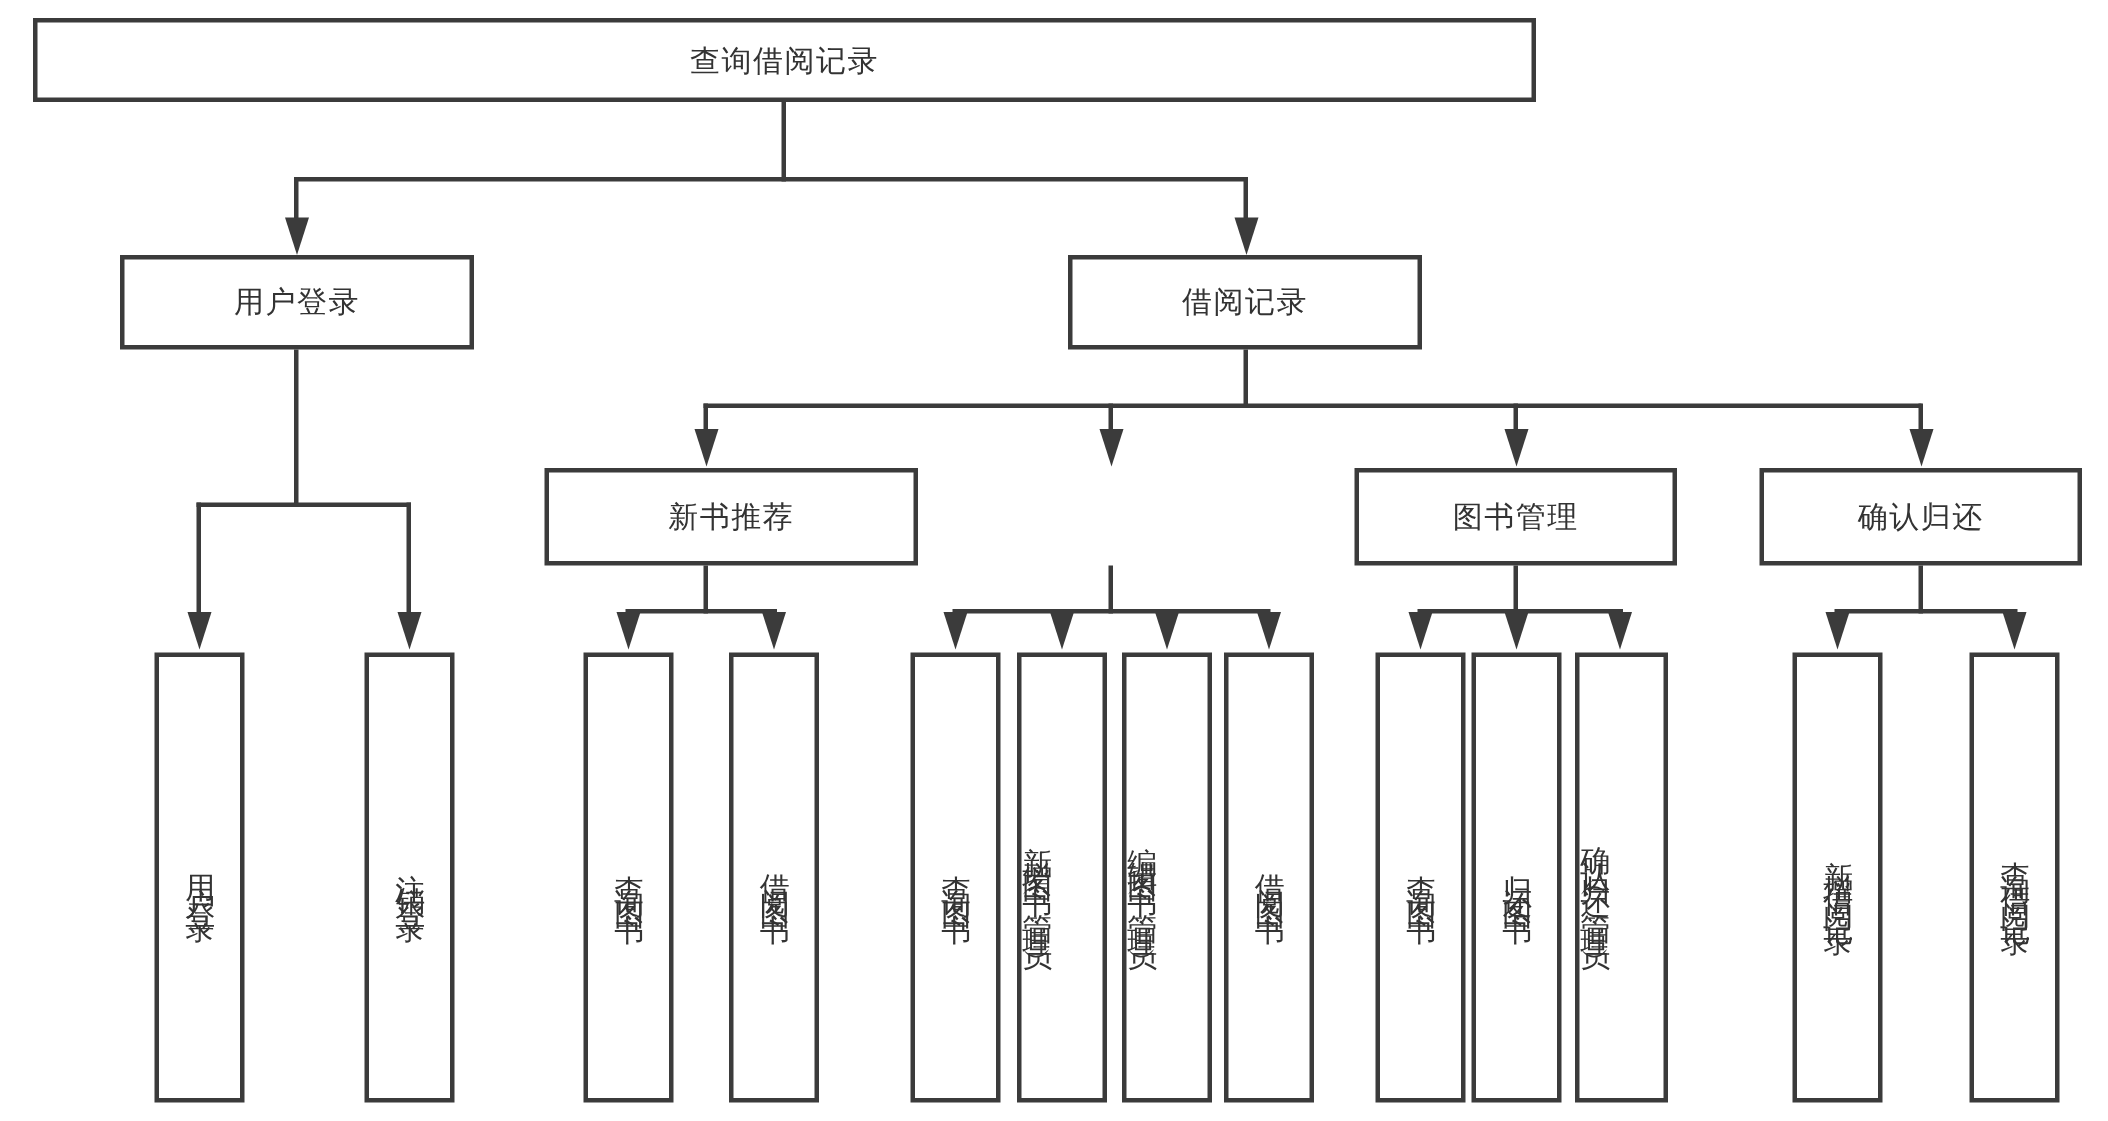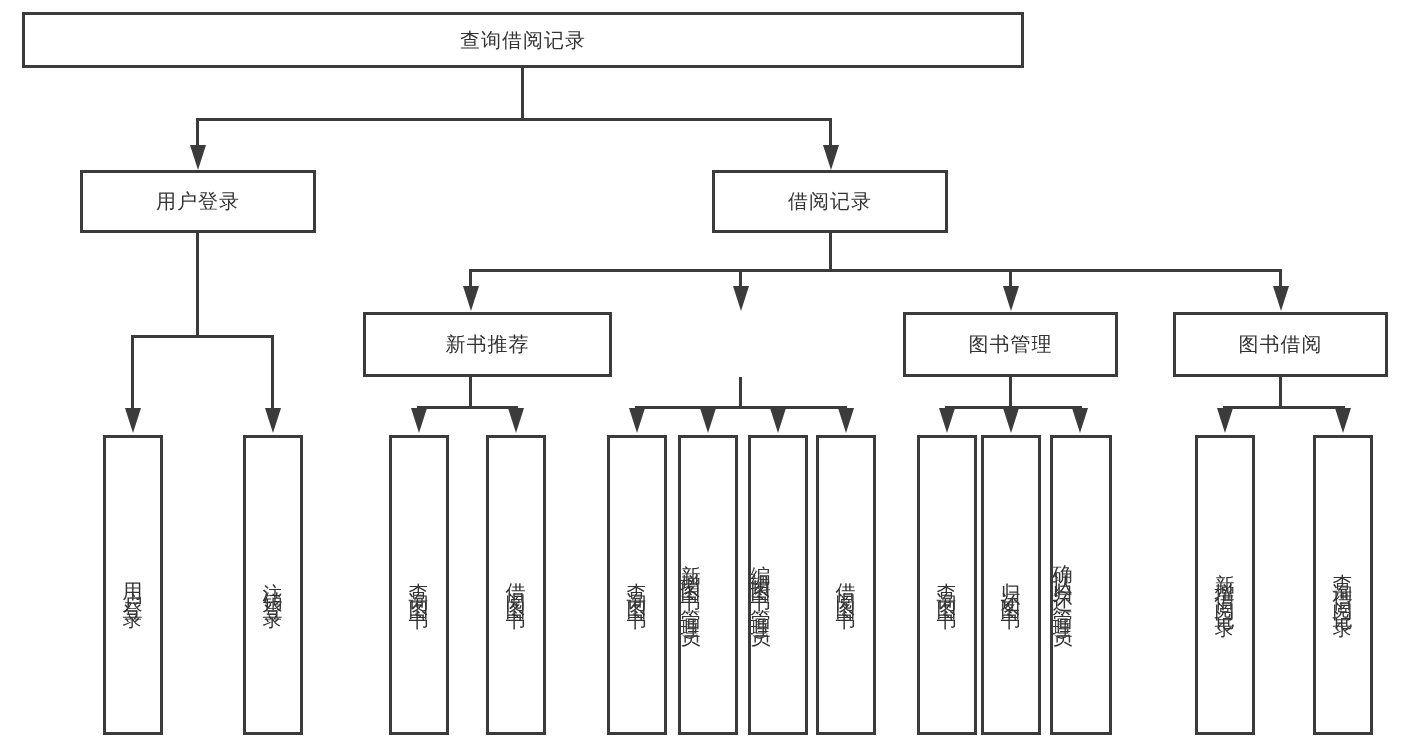--- a/index.html
+++ b/index.html
@@ -72,21 +72,21 @@
   <div class="ar" style="left:1003px;top:286px;"></div>
   <div class="ar" style="left:1273px;top:286px;"></div>
 
   <div class="box" style="left:363px;top:312px;width:249px;height:65px;">
     <span>新书推荐</span>
   </div>
   <div class="box" style="left:903px;top:312px;width:215px;height:65px;">
     <span>图书管理</span>
   </div>
   <div class="box" style="left:1173px;top:312px;width:215px;height:65px;">
-    <span>图书借阅</span>
+    <span>确认归还</span>
   </div>
 
   <div class="vl" style="left:469px;top:377px;height:32px;"></div>
   <div class="hl" style="left:417px;top:406px;width:101px;"></div>
   <div class="ar" style="left:411px;top:408px;"></div>
   <div class="ar" style="left:508px;top:408px;"></div>
 
   <div class="vl" style="left:739px;top:377px;height:32px;"></div>
   <div class="hl" style="left:635px;top:406px;width:212px;"></div>
   <div class="ar" style="left:629px;top:408px;"></div>

